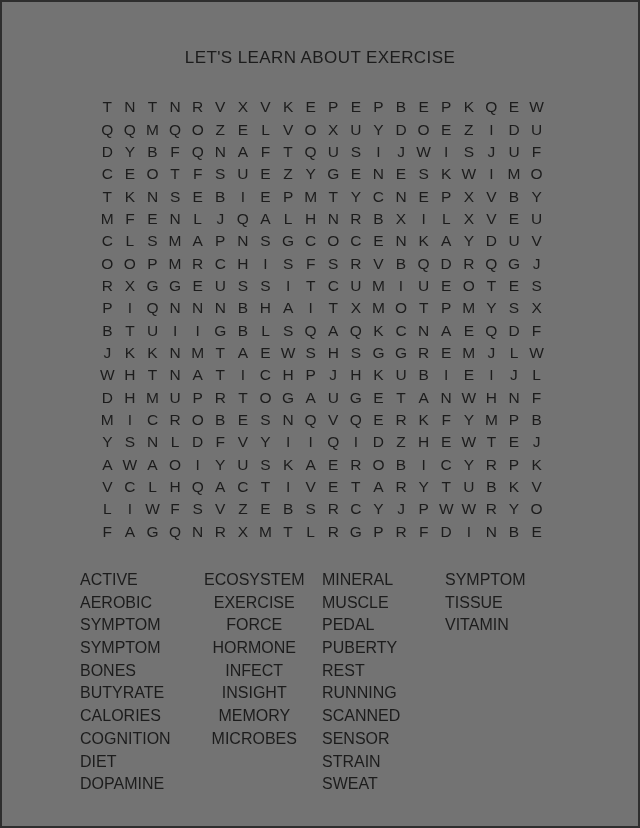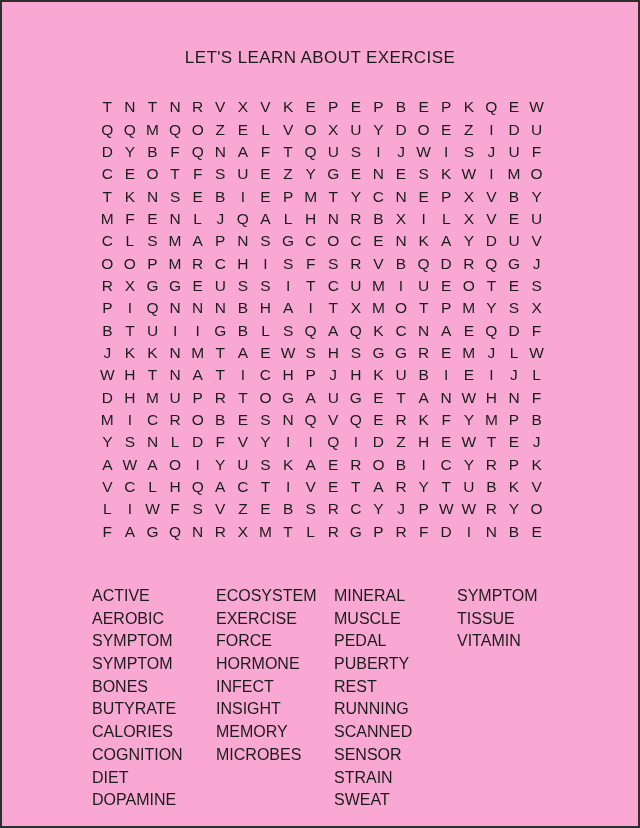--- a/index.html
+++ b/index.html
@@ -1,21 +1,21 @@
 <!DOCTYPE html>
 <html><head>
 <meta charset="utf-8">
 <style>
   html, body { margin: 0; padding: 0; background: #fff; }
   .page {
     position: relative;
     width: 640px;
     height: 828px;
     box-sizing: border-box;
-    background: #f9a8d4;
+    background: #737373;
     border: 2px solid #2e2e2e;
     font-family: "Liberation Sans", sans-serif;
     color: #1c1c1c;
     overflow: hidden;
   }
   .title {
     position: absolute;
     top: 46px;
     left: 0;
     width: 100%;
@@ -39,23 +39,23 @@
     font-size: 15.5px;
     color: #1c1c1c;
   }
   .words {
     position: absolute;
     top: 567px;
     left: 0;
     width: 100%;
     height: 230px;
   }
-  .wcol { position: absolute; top: 16px; white-space: nowrap; margin-left: 12px; }
+  .wcol { position: absolute; top: 0; white-space: nowrap; }
   .wcol-0 { left: 78px; }
-  .wcol-1 { left: 202px; }
+  .wcol-1 { left: 202px; text-align: center; }
   .wcol-2 { left: 320px; }
   .wcol-3 { left: 443px; }
   .word {
     height: 22.7px;
     line-height: 22.7px;
     font-size: 16px;
     color: #1c1c1c;
   }
 </style>
 </head>

